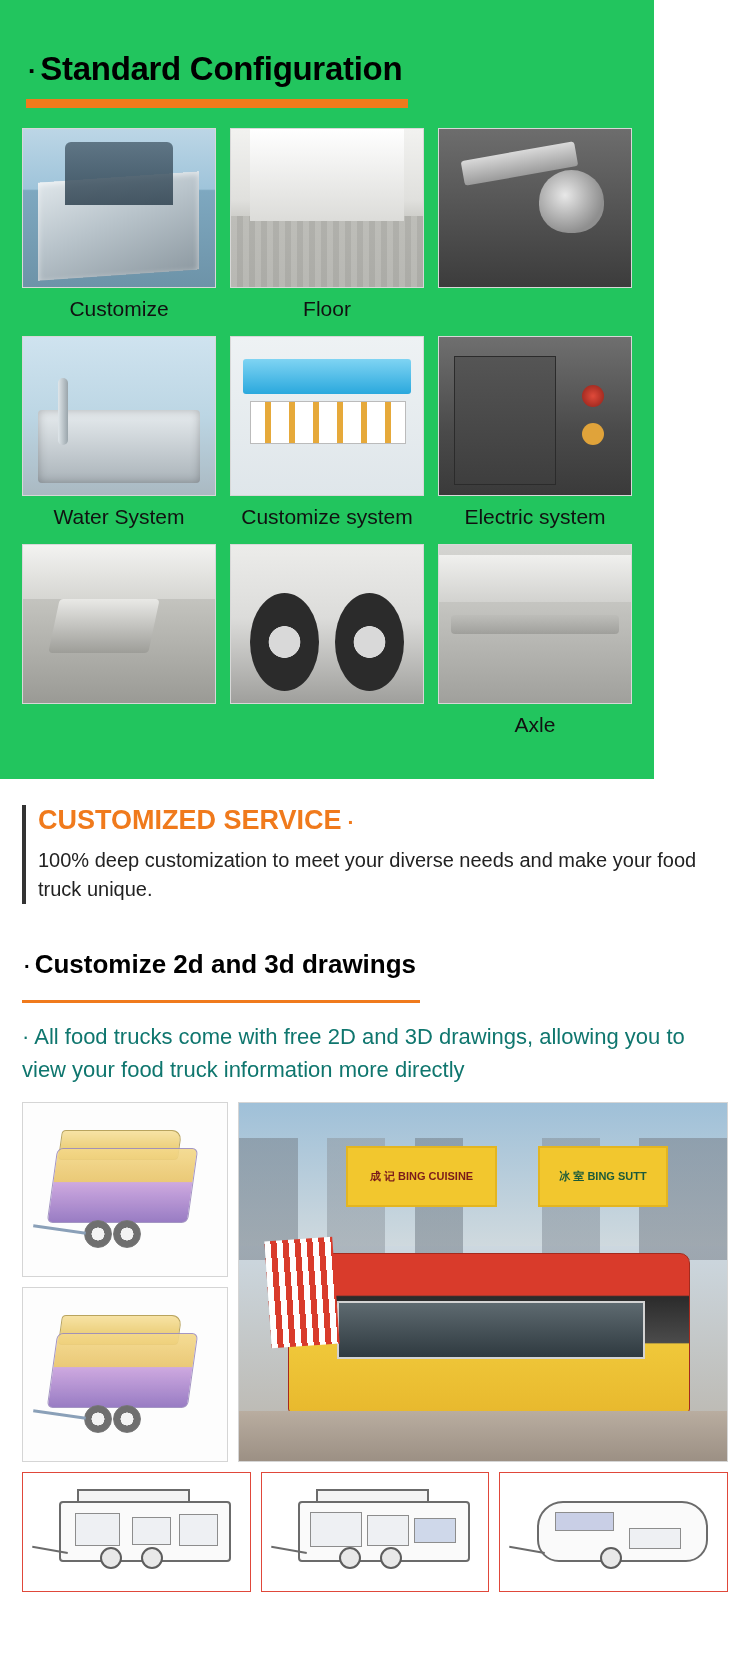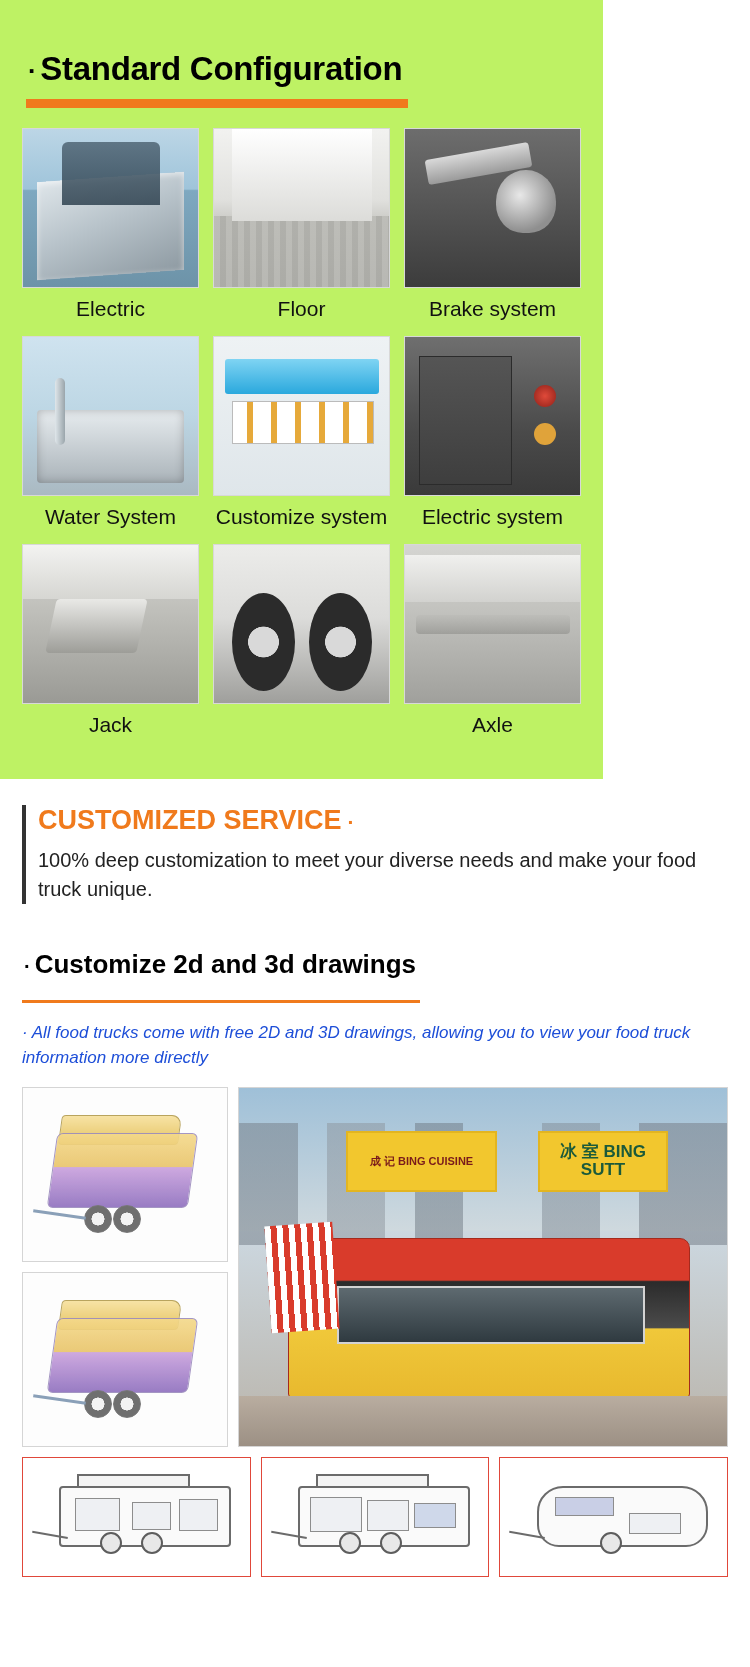--- a/index.html
+++ b/index.html
@@ -13,24 +13,24 @@
     color: #111;
   }
   .page {
     width: 750px;
     position: relative;
     overflow: hidden;
   }
 
   
   .std-section {
-    background: #bef264;
+    background: #22c55e;
     padding: 22px 22px 28px 22px;
     box-sizing: border-box;
-    width: 603px;
+    width: 654px;
   }
   .std-title-wrap {
     position: relative;
     display: inline-block;
     margin: 6px 0 18px 4px;
   }
   .std-title-underline {
     position: absolute;
     left: 0;
     right: 0;
@@ -290,25 +290,24 @@
     font-weight: bold;
     color: #000;
     padding: 0 4px 2px 2px;
   }
   .draw-title .dot {
     font-size: 20px;
     padding-right: 4px;
     vertical-align: middle;
   }
   .draw-desc {
-    font-size: 17px;
-    color: #1d4ed8;
+    font-size: 22px;
+    color: #0f766e;
     line-height: 1.5;
     margin: 4px 0 16px 0;
-    font-style: italic;
   }
 
   .media-row {
     display: flex;
     gap: 10px;
   }
   .media-left {
     width: 206px;
     display: flex;
     flex-direction: column;
@@ -390,21 +389,21 @@
     position:absolute; left:22%; top:12%; width:30%; height:16%;
     background:#f2c72e; border:2px solid #e3b520;
     display:flex; align-items:center; justify-content:center;
     font-size: 11px; color:#7a1b1b; font-weight:bold; text-align:center;
     line-height:1.1;
   }
   .billboard2 {
     position:absolute; right:12%; top:12%; width:26%; height:16%;
     background:#f2c72e; border:2px solid #e3b520;
     display:flex; align-items:center; justify-content:center;
-    font-size: 17px; color:#1b5a3a; font-weight:bold; text-align:center;
+    font-size: 11px; color:#1b5a3a; font-weight:bold; text-align:center;
     line-height:1.1;
   }
   .truck {
     position:absolute; left:10%; top:42%; width:82%; height:44%;
     background: linear-gradient(180deg,#d93b2b 0%, #d93b2b 26%, #2b2b2b 27%, #4b4b4b 56%, #f0c83a 57%, #e8b92e 100%);
     border-radius: 10px 10px 4px 4px;
     border:1px solid #a42a1d;
   }
   .truck-window {
     position:absolute; left:12%; top:30%; width:76%; height:34%;
@@ -470,51 +469,49 @@
       <span class="std-title-underline"></span>
       <h1 class="std-title">
         <span class="dot">·</span><span>Standard Configuration</span>
       </h1>
     </div>
 
     <div class="grid">
 
       <div class="cell">
         <div class="thumb pic-workbench"></div>
-        <div class="cell-label">Electric</div>
+        <div class="cell-label">Customize</div>
       </div>
 
       <div class="cell">
         <div class="thumb pic-floor"></div>
         <div class="cell-label">Floor</div>
       </div>
 
       <div class="cell">
         <div class="thumb pic-brake"></div>
-        <div class="cell-label">Brake system</div>
       </div>
 
       <div class="cell">
         <div class="thumb pic-water"></div>
         <div class="cell-label">Water System</div>
       </div>
 
       <div class="cell">
         <div class="thumb pic-electric"></div>
         <div class="cell-label">Customize system</div>
       </div>
 
       <div class="cell">
         <div class="thumb pic-taillight"></div>
         <div class="cell-label">Electric system</div>
       </div>
 
       <div class="cell">
         <div class="thumb pic-jack"></div>
-        <div class="cell-label">Jack</div>
       </div>
 
       <div class="cell">
         <div class="thumb pic-tire"></div>
       </div>
 
       <div class="cell">
         <div class="thumb pic-axle"></div>
         <div class="cell-label">Axle</div>
       </div>

